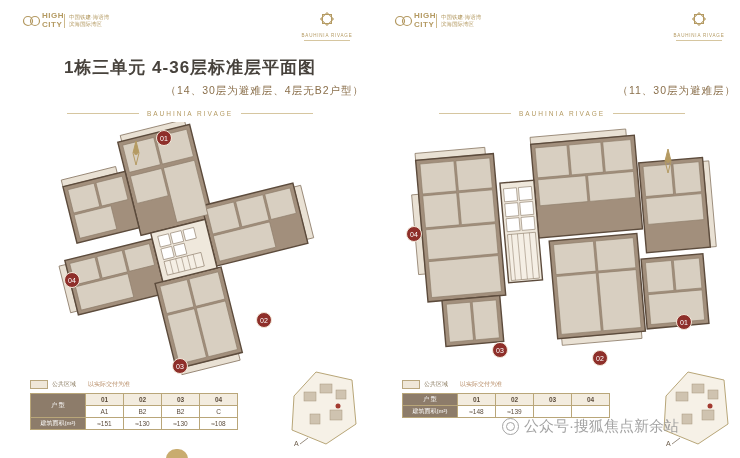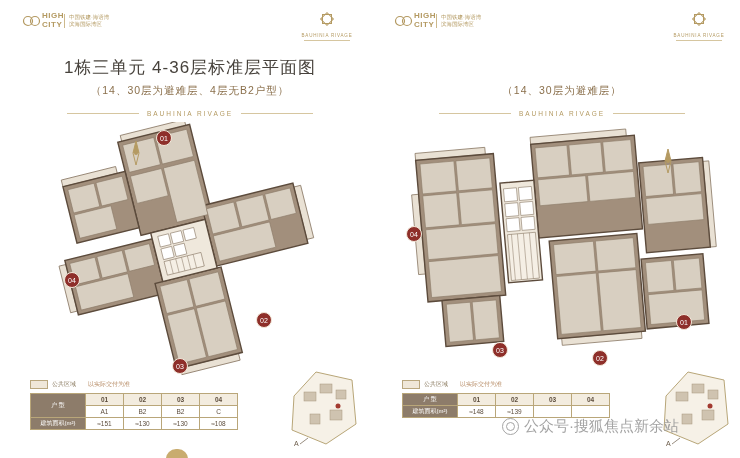--- a/index.html
+++ b/index.html
@@ -9,22 +9,22 @@
   .panel.right{left:388px;}
 
   .brand{position:absolute;top:6px;left:6px;display:flex;align-items:center;color:#b49a62;}
   .brand .en{font-size:8px;font-weight:bold;line-height:1.1;letter-spacing:.5px;}
   .brand .cn{font-size:5.5px;line-height:1.3;border-left:1px solid #cdb98c;padding-left:4px;color:#b49a62;}
 
   .emblem{position:absolute;top:4px;right:2px;width:70px;text-align:center;color:#b49a62;}
   .emblem .txt{font-size:4.5px;letter-spacing:.8px;margin-top:1px;}
   .emblem .rule{width:46px;height:1px;background:#d6c6a0;margin:2px auto 0;}
 
-  .title{position:absolute;top:50px;width:100%;text-align:center;font-size:17px;font-weight:normal;color:#47423c;letter-spacing:1px;}
-  .subtitle{position:absolute;top:78px;width:100%;text-align:center;font-size:10.5px;color:#8a6f4b;letter-spacing:1px;}
+  .title{position:absolute;top:50px;width:100%;text-align:center;font-size:17px;font-weight:bold;color:#47423c;letter-spacing:1px;}
+  .subtitle{position:absolute;top:78px;width:100%;text-align:right;font-size:10.5px;color:#8a6f4b;letter-spacing:1px;}
   .caption{position:absolute;top:104px;width:100%;display:flex;align-items:center;justify-content:center;gap:8px;}
   .caption .line{width:72px;height:1px;background:#d6c6a0;}
   .caption .txt{font-size:6.5px;letter-spacing:2px;color:#b49a62;}
 
   .plan{position:absolute;top:116px;left:0;width:348px;height:256px;}
   .compass{position:absolute;}
   .panel.left .compass{left:112px;top:18px;}
   .panel.right .compass{left:272px;top:26px;}
 
   .legend{position:absolute;left:14px;top:374px;display:flex;align-items:center;gap:4px;}
@@ -225,21 +225,21 @@
 
     <div class="emblem">
       <svg width="18" height="18" viewBox="0 0 18 18">
         <rect x="4.5" y="4.5" width="9" height="9" fill="none" stroke="#b49a62" stroke-width="1"></rect>
         <rect x="4.5" y="4.5" width="9" height="9" fill="none" stroke="#b49a62" stroke-width="1" transform="rotate(45 9 9)"></rect>
       </svg>
       <div class="txt">BAUHINIA RIVAGE</div>
       <div class="rule"></div>
     </div>
 
-    <div class="subtitle">（14、30层为避难层）</div>
+    <div class="subtitle">（11、30层为避难层）</div>
     <div class="caption">
       <span class="line"></span>
       <span class="txt">BAUHINIA RIVAGE</span>
       <span class="line"></span>
     </div>
 
     <div class="plan">
       <svg width="348" height="256" viewBox="0 0 348 256">
         <g transform="rotate(-5 174 128)">
           <g fill="#e9e1d4" stroke="#8b7a67" stroke-width=".8">

